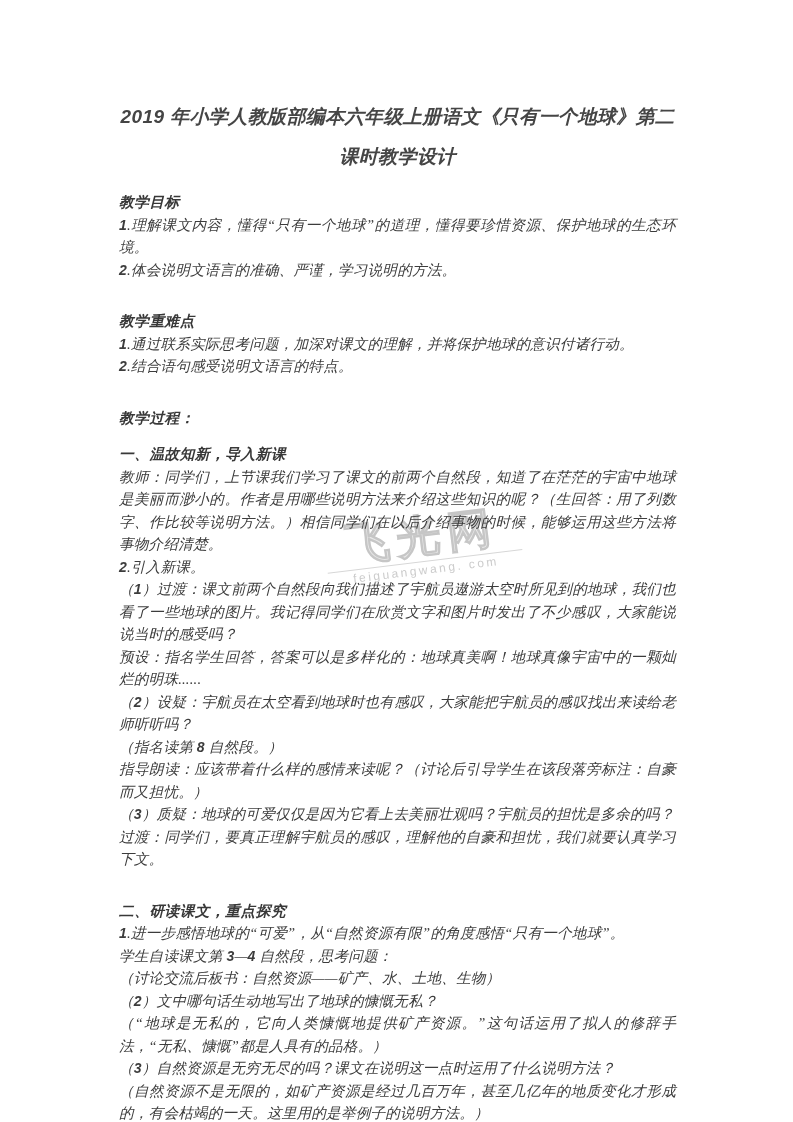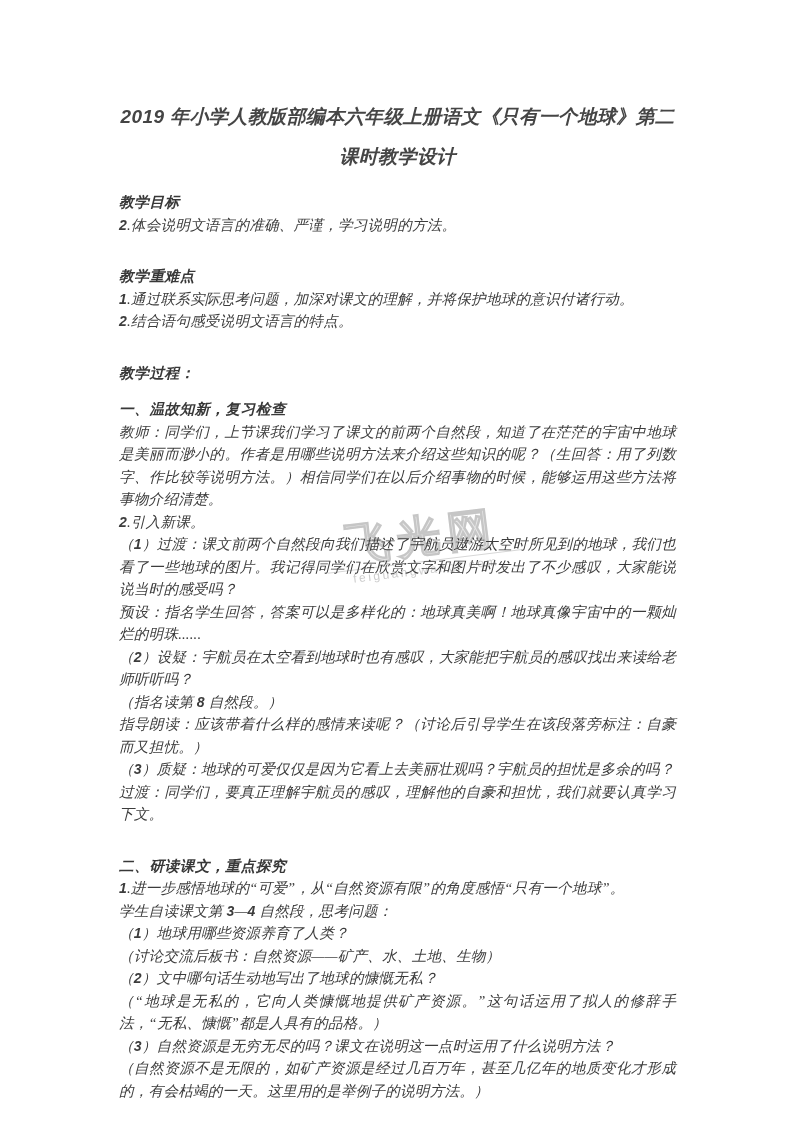--- a/index.html
+++ b/index.html
@@ -89,42 +89,42 @@
   <div class="watermark">
     <div class="wm-main">飞光网</div>
     <div class="wm-line"></div>
     <div class="wm-sub">feiguangwang. com</div>
   </div>
 
   <div class="content">
     <h1 class="title">2019 年小学人教版部编本六年级上册语文《只有一个地球》第二课时教学设计</h1>
     <div class="blocks" id="blocks">
         <p class="heading">教学目标</p>
+        <p class="para"><span class="num">1</span>.理解课文内容，懂得“只有一个地球”的道理，懂得要珍惜资源、保护地球的生态环境。</p>
         <p class="para"><span class="num">2</span>.体会说明文语言的准确、严谨，学习说明的方法。</p>
         <div class="spacer"></div>
         <p class="heading">教学重难点</p>
         <p class="para"><span class="num">1</span>.通过联系实际思考问题，加深对课文的理解，并将保护地球的意识付诸行动。</p>
         <p class="para"><span class="num">2</span>.结合语句感受说明文语言的特点。</p>
         <div class="spacer"></div>
         <p class="heading">教学过程：</p>
-        <p class="heading">一、温故知新，复习检查</p>
+        <p class="heading">一、温故知新，导入新课</p>
         <p class="para">教师：同学们，上节课我们学习了课文的前两个自然段，知道了在茫茫的宇宙中地球是美丽而渺小的。作者是用哪些说明方法来介绍这些知识的呢？（生回答：用了列数字、作比较等说明方法。）相信同学们在以后介绍事物的时候，能够运用这些方法将事物介绍清楚。</p>
         <p class="para"><span class="num">2</span>.引入新课。</p>
         <p class="para">（<span class="num">1</span>）过渡：课文前两个自然段向我们描述了宇航员遨游太空时所见到的地球，我们也看了一些地球的图片。我记得同学们在欣赏文字和图片时发出了不少感叹，大家能说说当时的感受吗？</p>
         <p class="para">预设：指名学生回答，答案可以是多样化的：地球真美啊！地球真像宇宙中的一颗灿烂的明珠......</p>
         <p class="para">（<span class="num">2</span>）设疑：宇航员在太空看到地球时也有感叹，大家能把宇航员的感叹找出来读给老师听听吗？</p>
         <p class="para">（指名读第 <span class="num">8</span> 自然段。）</p>
         <p class="para">指导朗读：应该带着什么样的感情来读呢？（讨论后引导学生在该段落旁标注：自豪而又担忧。）</p>
         <p class="para">（<span class="num">3</span>）质疑：地球的可爱仅仅是因为它看上去美丽壮观吗？宇航员的担忧是多余的吗？</p>
         <p class="para">过渡：同学们，要真正理解宇航员的感叹，理解他的自豪和担忧，我们就要认真学习下文。</p>
         <div class="spacer"></div>
         <p class="heading">二、研读课文，重点探究</p>
         <p class="para"><span class="num">1</span>.进一步感悟地球的“可爱”，从“自然资源有限”的角度感悟“只有一个地球”。</p>
         <p class="para">学生自读课文第 <span class="num">3</span>—<span class="num">4</span> 自然段，思考问题：</p>
-        <p class="para">（<span class="num">1</span>）地球用哪些资源养育了人类？</p>
         <p class="para">（讨论交流后板书：自然资源——矿产、水、土地、生物）</p>
         <p class="para">（<span class="num">2</span>）文中哪句话生动地写出了地球的慷慨无私？</p>
         <p class="para">（“地球是无私的，它向人类慷慨地提供矿产资源。”这句话运用了拟人的修辞手法，“无私、慷慨”都是人具有的品格。）</p>
         <p class="para">（<span class="num">3</span>）自然资源是无穷无尽的吗？课文在说明这一点时运用了什么说明方法？</p>
         <p class="para">（自然资源不是无限的，如矿产资源是经过几百万年，甚至几亿年的地质变化才形成的，有会枯竭的一天。这里用的是举例子的说明方法。）</p>
       </div>
   </div>
 
 </div>
 

